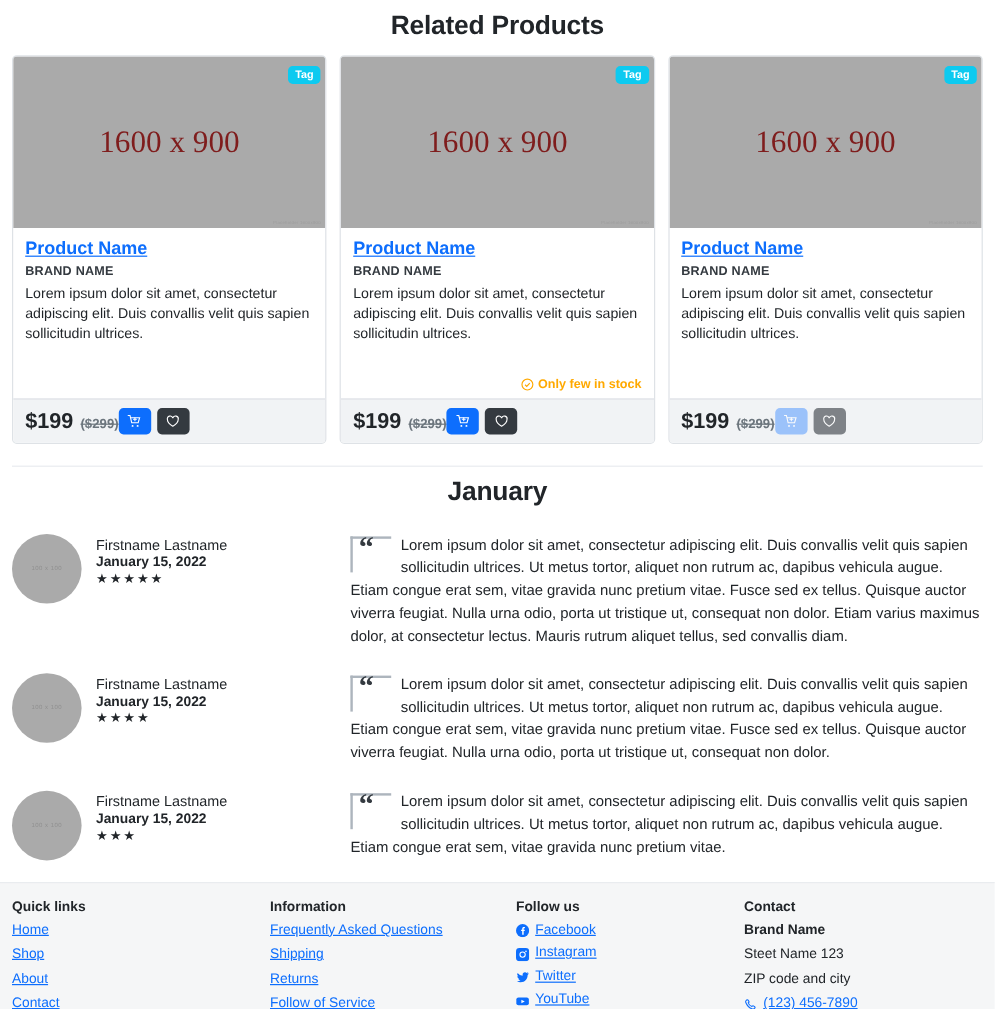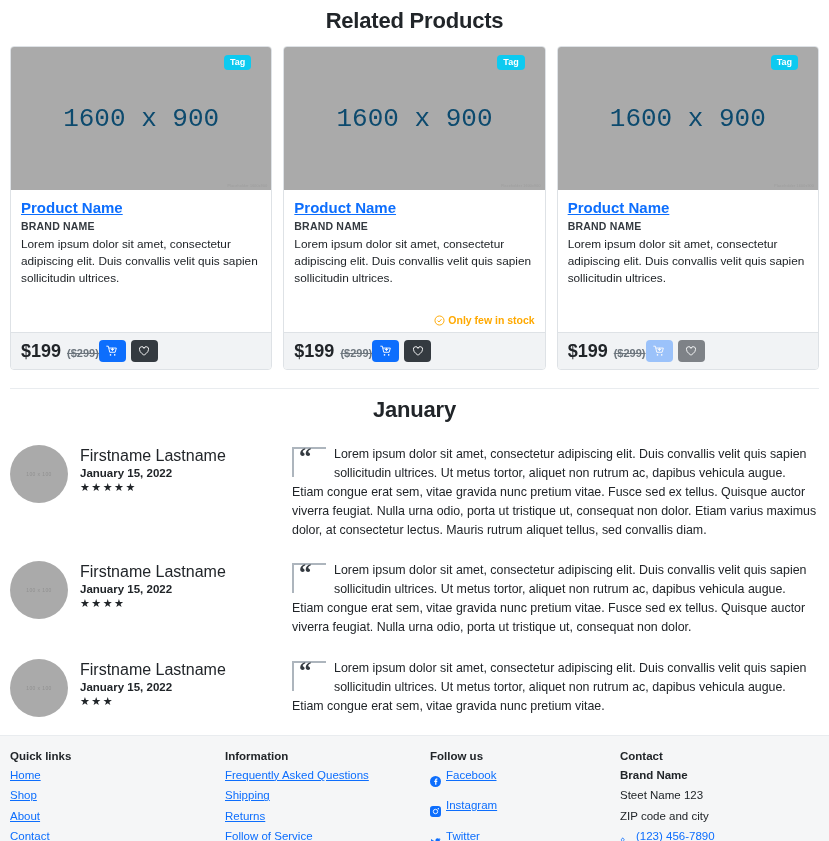--- a/index.html
+++ b/index.html
@@ -46,36 +46,36 @@
     position: relative;
     height: 143px;
     background: #aaaaaa;
     display: flex;
     align-items: center;
     justify-content: center;
     flex: none;
   }
   .card-img .ph-text {
     font-size: 26px;
-    color: #0c4a6e;
-    font-family: Liberation Mono, monospace;
+    color: #7f1d1d;
+    font-family: Liberation Serif, serif;
     user-select: none;
   }
   .ph-credit {
     position: absolute;
     right: 4px;
     bottom: 2px;
     font-size: 3.6px;
     color: #9d9d9d;
     letter-spacing: .2px;
   }
   .tag-badge {
     position: absolute;
     top: 8px;
-    right: 20px;
+    right: 4px;
     background: #0dcaf0;
     color: #fff;
     font-size: 9px;
     font-weight: bold;
     padding: 2px 6px;
     border-radius: 4px;
     line-height: 1.25;
   }
   .card-body {
     padding: 9px 10px 6px 10px;
@@ -162,21 +162,21 @@
     width: 58px; height: 58px;
     border-radius: 50%;
     background: #aaaaaa;
     display: flex; align-items: center; justify-content: center;
     color: #909090;
     font-size: 5px;
     letter-spacing: .4px;
     flex: none;
   }
   .person-meta { padding-top: 2px; }
-  .person-name { font-size: 16px; color: #212529; margin: 0 0 2px 0; }
+  .person-name { font-size: 12px; color: #212529; margin: 0 0 2px 0; }
   .person-date { font-size: 11.5px; font-weight: bold; color: #212529; margin: 0 0 2px 0; }
   .stars { font-size: 11px; color: #212529; letter-spacing: 1.5px; line-height: 1.2; }
 
   .review-body {
     flex: 1 1 auto;
     font-size: 12.4px;
     line-height: 1.52;
     color: #212529;
     text-align: left;
   }
@@ -226,21 +226,21 @@
     line-height: 1;
     margin-bottom: 9px;
     cursor: pointer;
   }
   .flink-row {
     display: flex;
     align-items: center;
     gap: 5px;
     margin-bottom: 8px;
   }
-  .flink-row .flink { margin-bottom: 11px; }
+  .flink-row .flink { margin-bottom: 0; }
   .flink-row svg { display: block; flex: none; }
   .ctext { font-size: 11.5px; line-height: 1; margin-bottom: 9px; color: #212529; }
   .ctext.bold { font-weight: bold; }
 </style>
 </head>
 <body>
 
 <div class="page">
 
   <h2 class="section-title">Related Products</h2>

